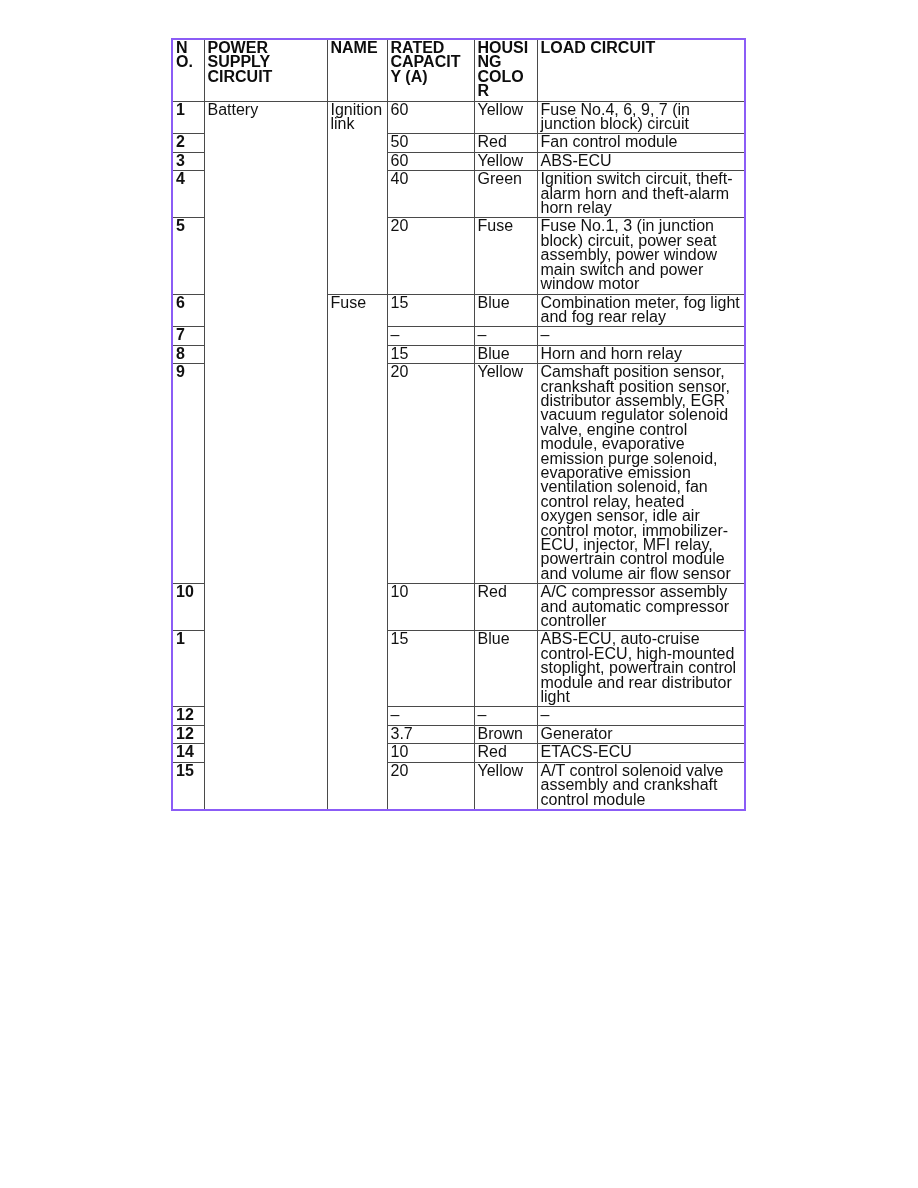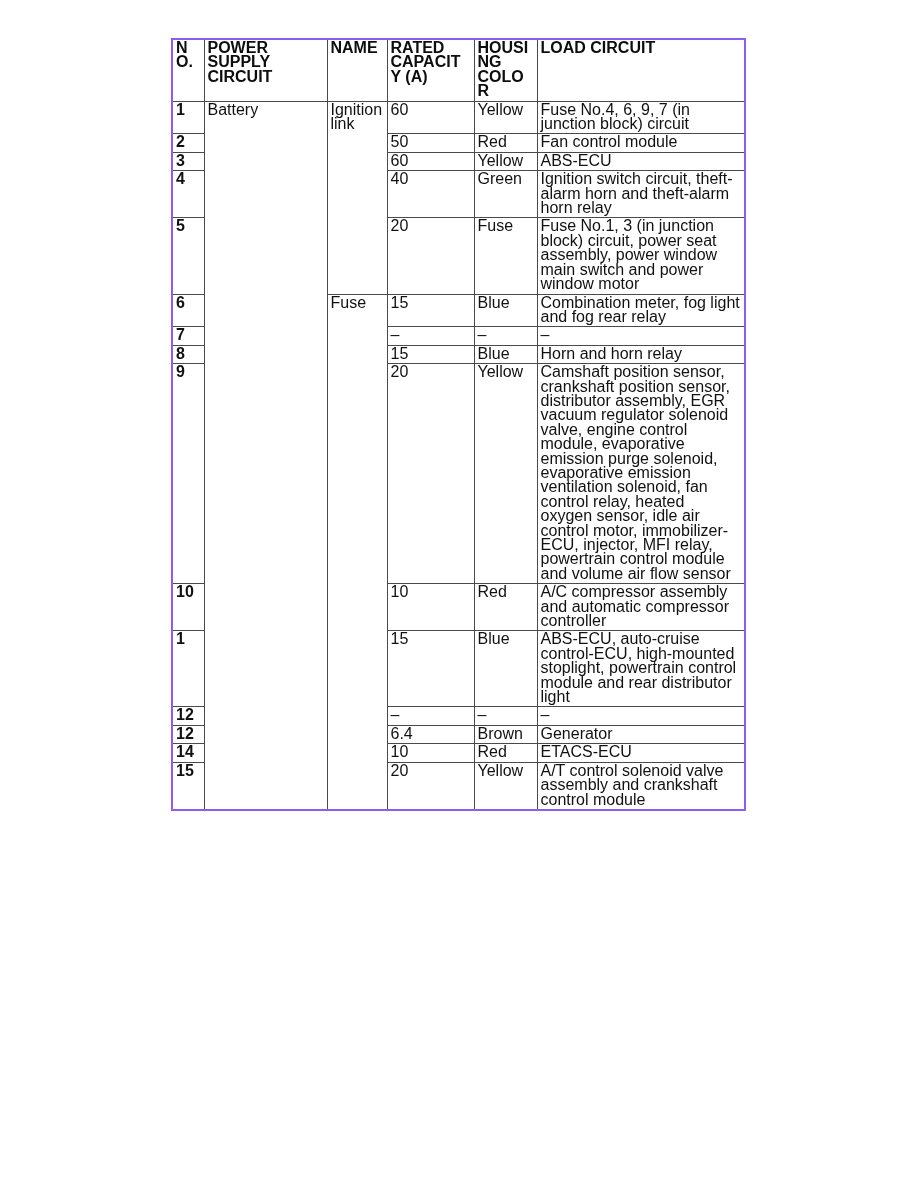--- a/index.html
+++ b/index.html
@@ -144,21 +144,21 @@
         <td>ABS-ECU, auto-cruise control-ECU, high-mounted stoplight, powertrain control module and rear distributor light</td>
       </tr>
       <tr>
         <td class="no-col">12</td>
         <td>–</td>
         <td>–</td>
         <td>–</td>
       </tr>
       <tr>
         <td class="no-col">12</td>
-        <td>6.4</td>
+        <td>3.7</td>
         <td>Brown</td>
         <td>Generator</td>
       </tr>
       <tr>
         <td class="no-col">14</td>
         <td>10</td>
         <td>Red</td>
         <td>ETACS-ECU</td>
       </tr>
       <tr>

